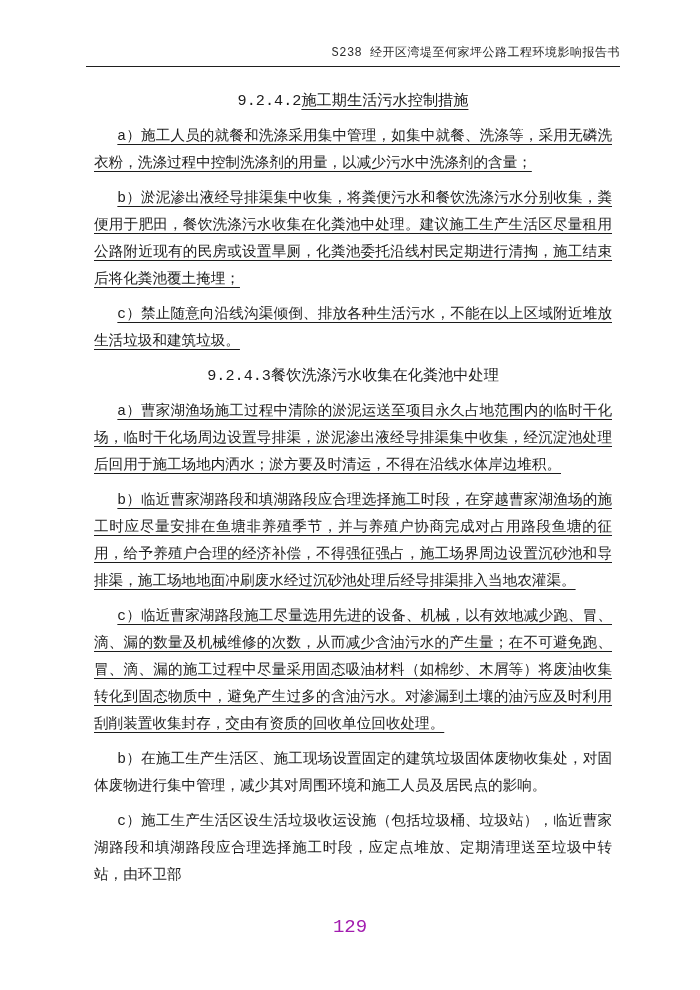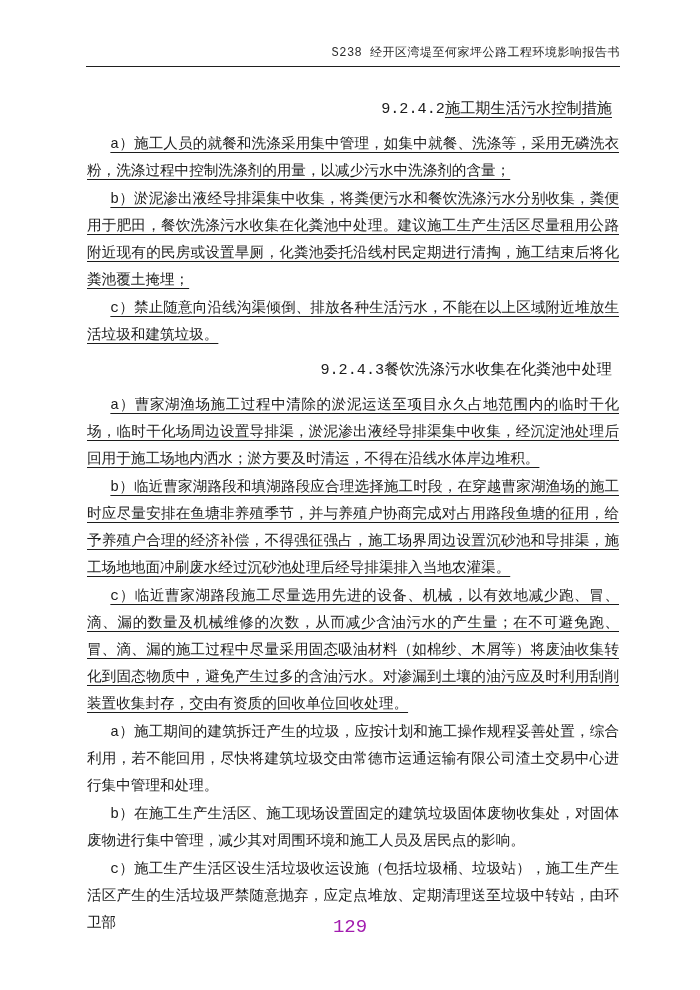--- a/index.html
+++ b/index.html
@@ -37,32 +37,32 @@
     height: 0;
   }
   .body-text {
     padding-top: 13px;
     font-size: 14.6px;
     line-height: 27px;
     text-align: justify;
     text-justify: inter-character;
   }
   .sec-heading {
-    margin: 8px;
+    margin: 0;
     font-size: 15.2px;
     font-weight: normal;
     line-height: 27px;
-    text-align: right;
+    text-align: center;
   }
   .sec-num {
     display: inline-block;
     min-width: 50px;
   }
   .para {
-    margin: 1px;
+    margin: 8px;
     text-indent: 1.6em;
   }
   .u {
     text-decoration: underline;
     text-decoration-thickness: 1px;
     text-underline-offset: 4px;
   }
   .footer {
     position: absolute;
     left: 0;
@@ -94,23 +94,22 @@
       <p class="para u">b）淤泥渗出液经导排渠集中收集，将粪便污水和餐饮洗涤污水分别收集，粪便用于肥田，餐饮洗涤污水收集在化粪池中处理。建议施工生产生活区尽量租用公路附近现有的民房或设置旱厕，化粪池委托沿线村民定期进行清掏，施工结束后将化粪池覆土掩埋；</p>
       <p class="para u">c）禁止随意向沿线沟渠倾倒、排放各种生活污水，不能在以上区域附近堆放生活垃圾和建筑垃圾。</p>
 
       <h3 class="sec-heading">
         <span class="sec-num">9.2.4.3</span><span>餐饮洗涤污水收集在化粪池中处理</span>
       </h3>
       <p class="para u">a）曹家湖渔场施工过程中清除的淤泥运送至项目永久占地范围内的临时干化场，临时干化场周边设置导排渠，淤泥渗出液经导排渠集中收集，经沉淀池处理后回用于施工场地内洒水；淤方要及时清运，不得在沿线水体岸边堆积。</p>
       <p class="para u">b）临近曹家湖路段和填湖路段应合理选择施工时段，在穿越曹家湖渔场的施工时应尽量安排在鱼塘非养殖季节，并与养殖户协商完成对占用路段鱼塘的征用，给予养殖户合理的经济补偿，不得强征强占，施工场界周边设置沉砂池和导排渠，施工场地地面冲刷废水经过沉砂池处理后经导排渠排入当地农灌渠。</p>
       <p class="para u">c）临近曹家湖路段施工尽量选用先进的设备、机械，以有效地减少跑、冒、滴、漏的数量及机械维修的次数，从而减少含油污水的产生量；在不可避免跑、冒、滴、漏的施工过程中尽量采用固态吸油材料（如棉纱、木屑等）将废油收集转化到固态物质中，避免产生过多的含油污水。对渗漏到土壤的油污应及时利用刮削装置收集封存，交由有资质的回收单位回收处理。</p>
 
-      <p class="para">a）施工期间的建筑拆迁产生的垃圾，应按计划和施工操作规程妥善处置，综合利用，若不能回用，尽快将建筑垃圾交由常德市运通运输有限公司渣土交易中心进行集中管理和处理。</p>
       <p class="para">b）在施工生产生活区、施工现场设置固定的建筑垃圾固体废物收集处，对固体废物进行集中管理，减少其对周围环境和施工人员及居民点的影响。</p>
-      <p class="para">c）施工生产生活区设生活垃圾收运设施（包括垃圾桶、垃圾站），施工生产生活区产生的生活垃圾严禁随意抛弃，应定点堆放、定期清理送至垃圾中转站，由环卫部</p>
+      <p class="para">c）施工生产生活区设生活垃圾收运设施（包括垃圾桶、垃圾站），临近曹家湖路段和填湖路段应合理选择施工时段，应定点堆放、定期清理送至垃圾中转站，由环卫部</p>
 
     </div>
   </div>
 
   <div class="footer">
     <span>129</span>
   </div>
 
 </div>
 

